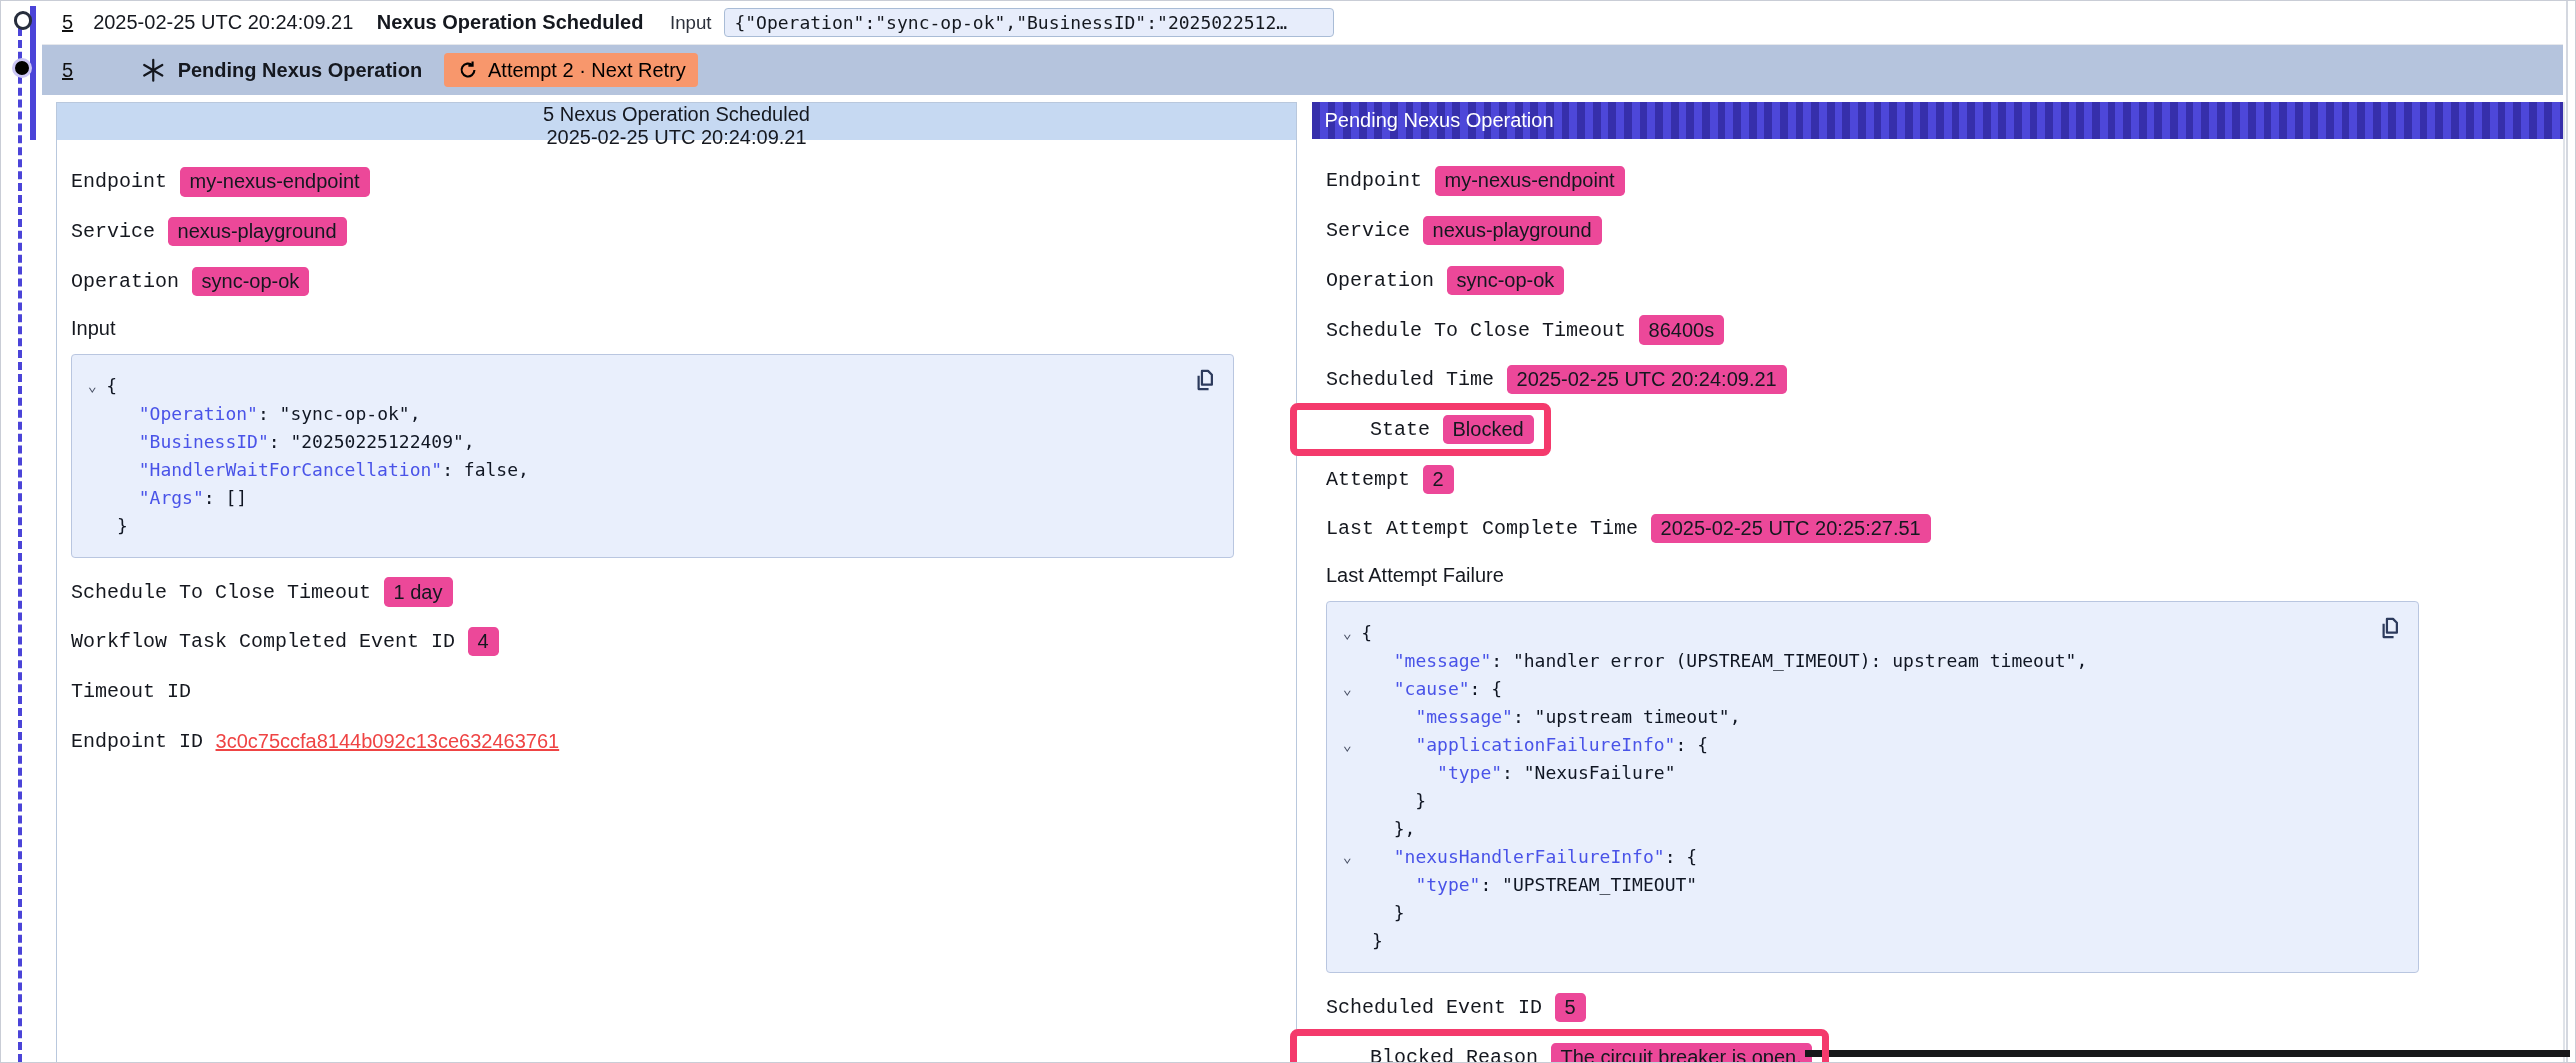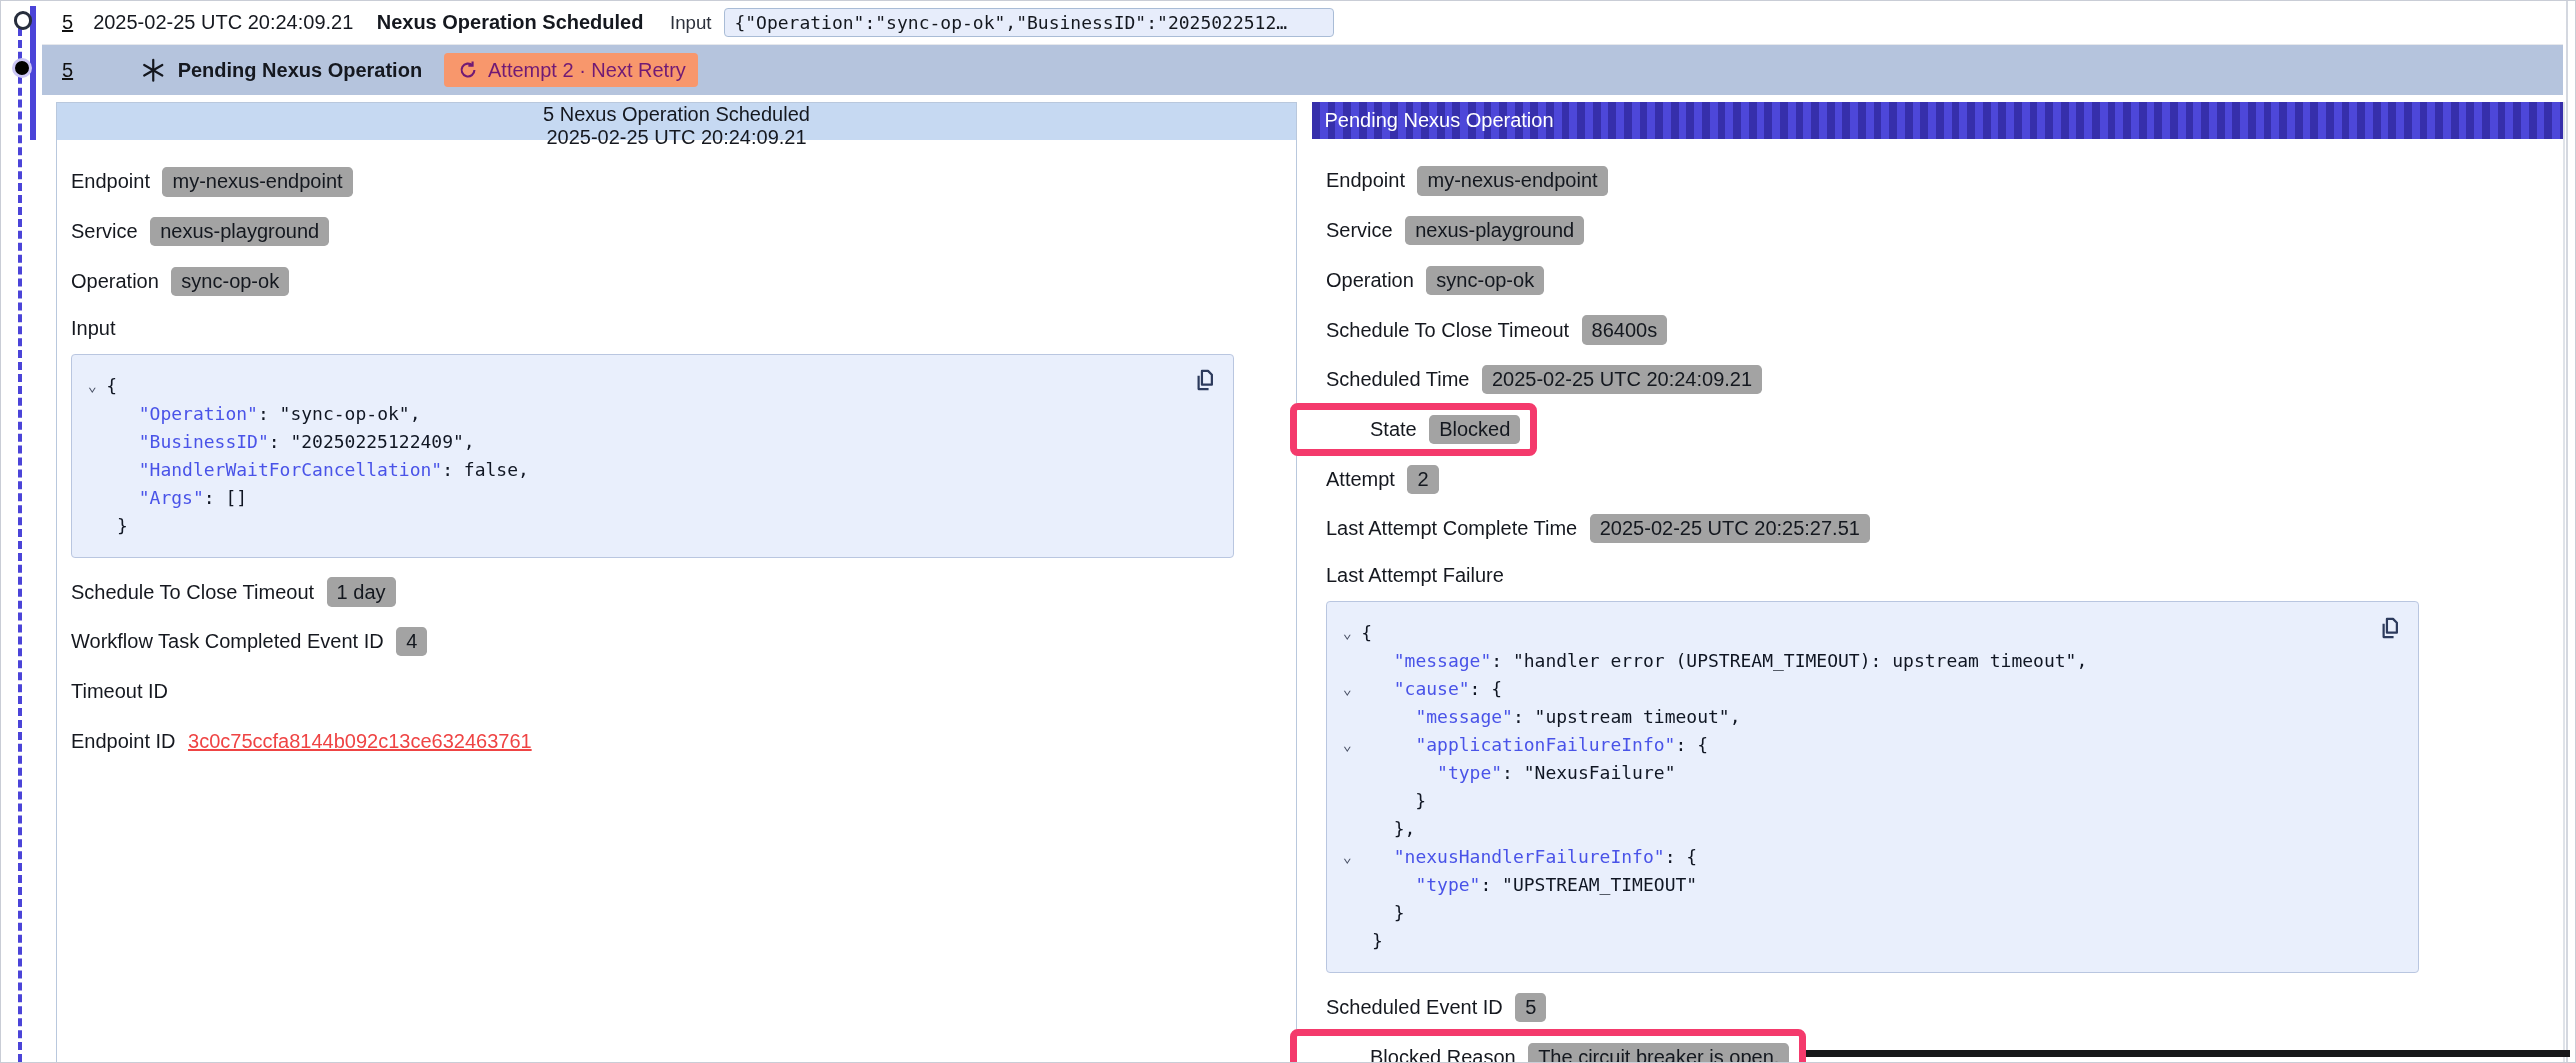--- a/index.html
+++ b/index.html
@@ -30,38 +30,38 @@
   .ev-input-chip{
     margin-left:12.5px;width:610px;box-sizing:border-box;
     background:#e7edfb;border:1.6px solid #a9bcd6;border-radius:3.9px;
     font-family:"DejaVu Sans Mono",monospace;font-size:18px;
     padding:3.1px 9.4px;white-space:nowrap;overflow:hidden;color:#14181f;
   }
   .pending-icon{margin-left:67px;width:26.5px;height:26.5px;color:#14171e;}
   .evrow-2 .ev-name{margin-left:11px;}
   .retry-badge{
     margin-left:22px;display:flex;align-items:center;gap:9.4px;
-    background:#f8976c;color:#701a75;border-radius:3.9px;padding:5.5px 12.5px;
+    background:#f8976c;color:#000000;border-radius:3.9px;padding:5.5px 12.5px;
   }
   .retry-badge svg{width:22px;height:22px;}
   
   .panel{position:absolute;top:101px;background:#fff;}
   .panel-left{left:55px;width:1241px;bottom:-6.2px;border:1.6px solid #b9c8dd;box-sizing:border-box;}
   .panel-right{left:1311px;width:1252px;bottom:0;}
   .phead{height:37px;display:flex;align-items:center;justify-content:space-between;padding:0 14px;}
   .phead-left{background:#c6d9f2;flex-direction:column;}
   .phead-right{
     background:repeating-linear-gradient(90deg,#362fab 0 7.8px,#4d47d9 7.8px 15.6px);
     color:#fff;height:37px;display:flex;align-items:center;padding:0 12.5px;
   }
   .pbody{padding:7.8px 62px 15.6px 14px;}
   .panel-right .pbody{padding-right:145px;}
   .field-row{display:flex;align-items:center;margin-top:18.7px;min-height:31px;}
-  .f-label{margin-right:12.5px;white-space:nowrap;}
-  .chip{background:#a3a3a3;border-radius:4.7px;padding:3.1px 10px;white-space:nowrap;color:#14181f;}
+  .f-label{margin-right:12.5px;white-space:nowrap;font-family:Liberation Mono, monospace;}
+  .chip{background:#ec4899;border-radius:4.7px;padding:3.1px 10px;white-space:nowrap;color:#14181f;}
   .f-link{color:#ef4444;text-decoration:underline;cursor:pointer;}
   .section-label{margin-top:20px;}
   
   .json-block{
     position:relative;margin-top:14px;
     background:#e9effc;border:1.6px solid #b9c6e0;border-radius:3.9px;
     padding:17px 47px 17px 6.2px;
     font-family:"DejaVu Sans Mono",monospace;font-size:18px;line-height:28px;color:#101623;
   }
   .json-line{display:flex;}

